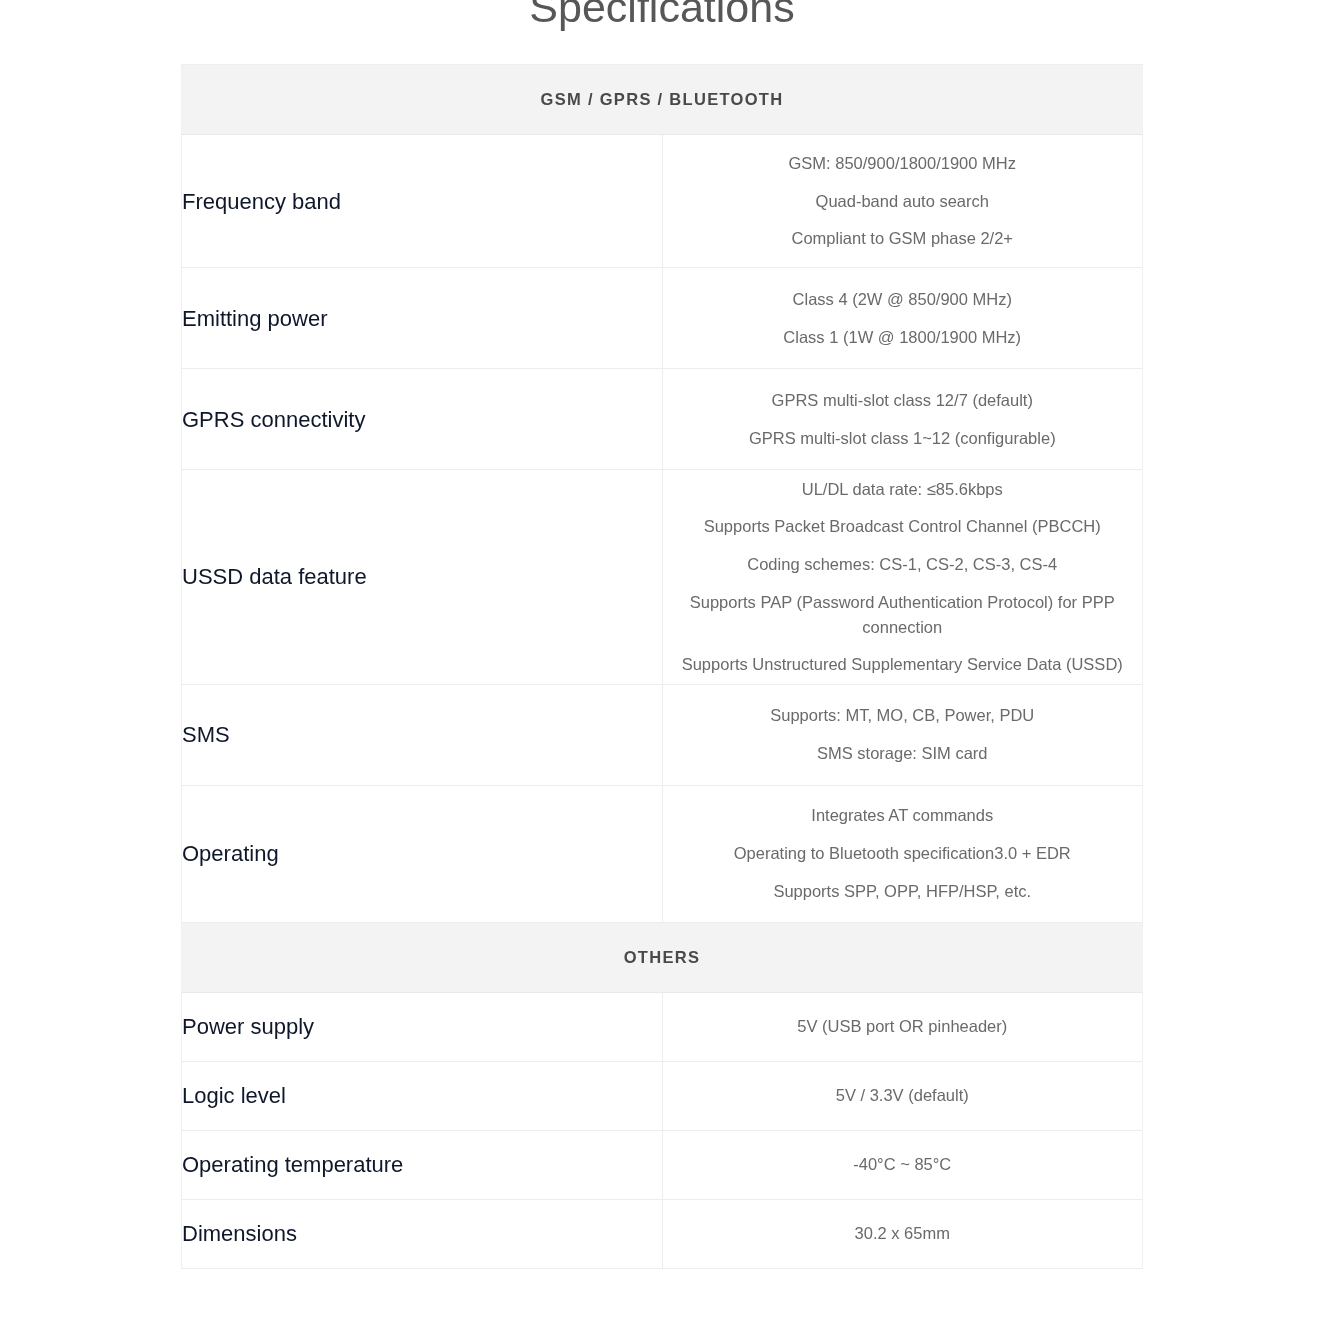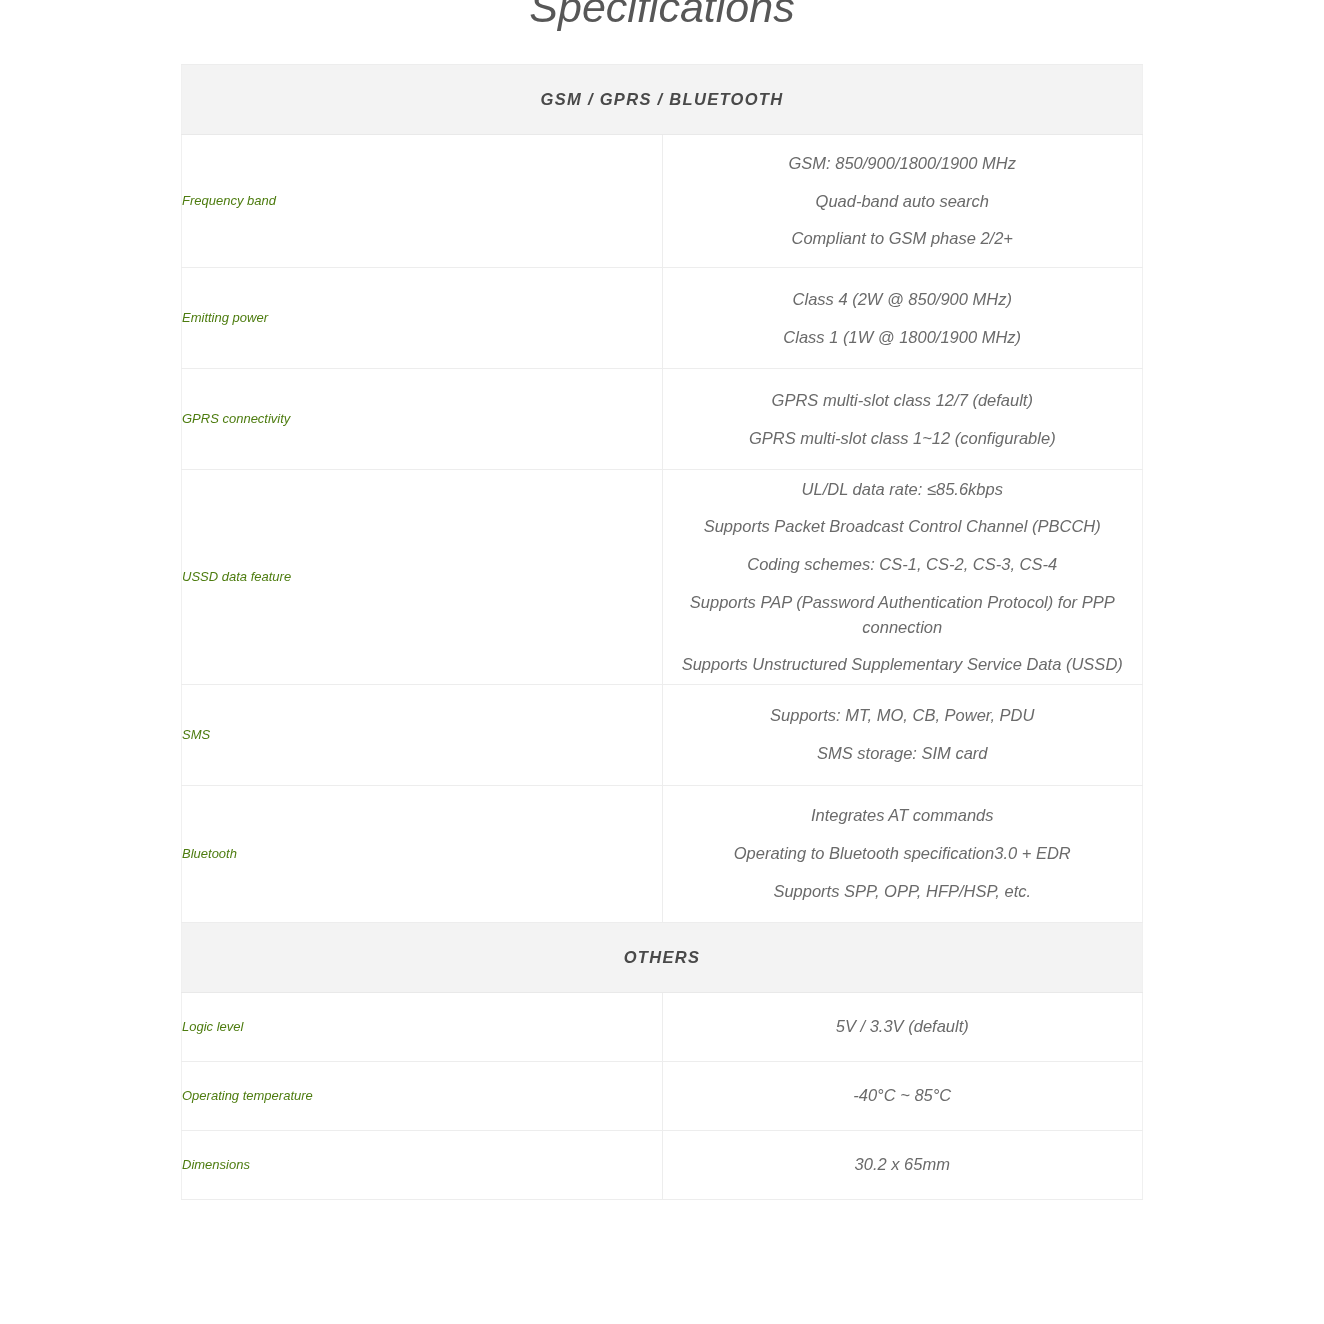--- a/index.html
+++ b/index.html
@@ -12,21 +12,20 @@
     height: 1324px;
     overflow: hidden;
     font-family: "Liberation Sans", sans-serif;
     -webkit-font-smoothing: antialiased;
   }
 
   .page {
     position: relative;
     width: 1324px;
     height: 1324px;
-    font-style: italic;
   }
 
   
   .page-title {
     position: absolute;
     top: -18px;
     left: 0;
     width: 1324px;
     text-align: center;
     font-size: 43px;
@@ -70,22 +69,22 @@
   }
 
   
   .spec-row > td {
     border-bottom: 1px solid #ededed;
   }
 
   .cell-label {
     width: 260px;
     padding: 10px 0 10px 21px;
-    font-size: 13px;
-    color: #4d7c0f;
+    font-size: 22px;
+    color: #0f172a;
     border-right: 1px solid #ededed;
     line-height: 1.5;
   }
 
   .cell-value {
     padding: 14px 0 14px 19px;
     font-size: 16.5px;
     color: #6a6a6a;
     line-height: 1.5;
     text-align: center;
@@ -155,32 +154,38 @@
 
       <tr class="spec-row r-h101">
         <td class="cell-label">SMS</td>
         <td class="cell-value">
           <span class="line">Supports: MT, MO, CB, Power, PDU</span>
           <span class="line">SMS storage: SIM card</span>
         </td>
       </tr>
 
       <tr class="spec-row r-h137">
-        <td class="cell-label">Bluetooth</td>
+        <td class="cell-label">Operating</td>
         <td class="cell-value">
           <span class="line">Integrates AT commands</span>
           <span class="line">Operating to Bluetooth specification3.0 + EDR</span>
           <span class="line">Supports SPP, OPP, HFP/HSP, etc.</span>
         </td>
       </tr>
 
       <tr>
         <td class="section-head" colspan="2">OTHERS</td>
       </tr>
 
+      <tr class="spec-row r-h69">
+        <td class="cell-label">Power supply</td>
+        <td class="cell-value">
+          <span class="line">5V (USB port OR pinheader)</span>
+        </td>
+      </tr>
 
       <tr class="spec-row r-h69">
         <td class="cell-label">Logic level</td>
         <td class="cell-value">
           <span class="line">5V / 3.3V (default)</span>
         </td>
       </tr>
 
       <tr class="spec-row r-h69">
         <td class="cell-label">Operating temperature</td>

